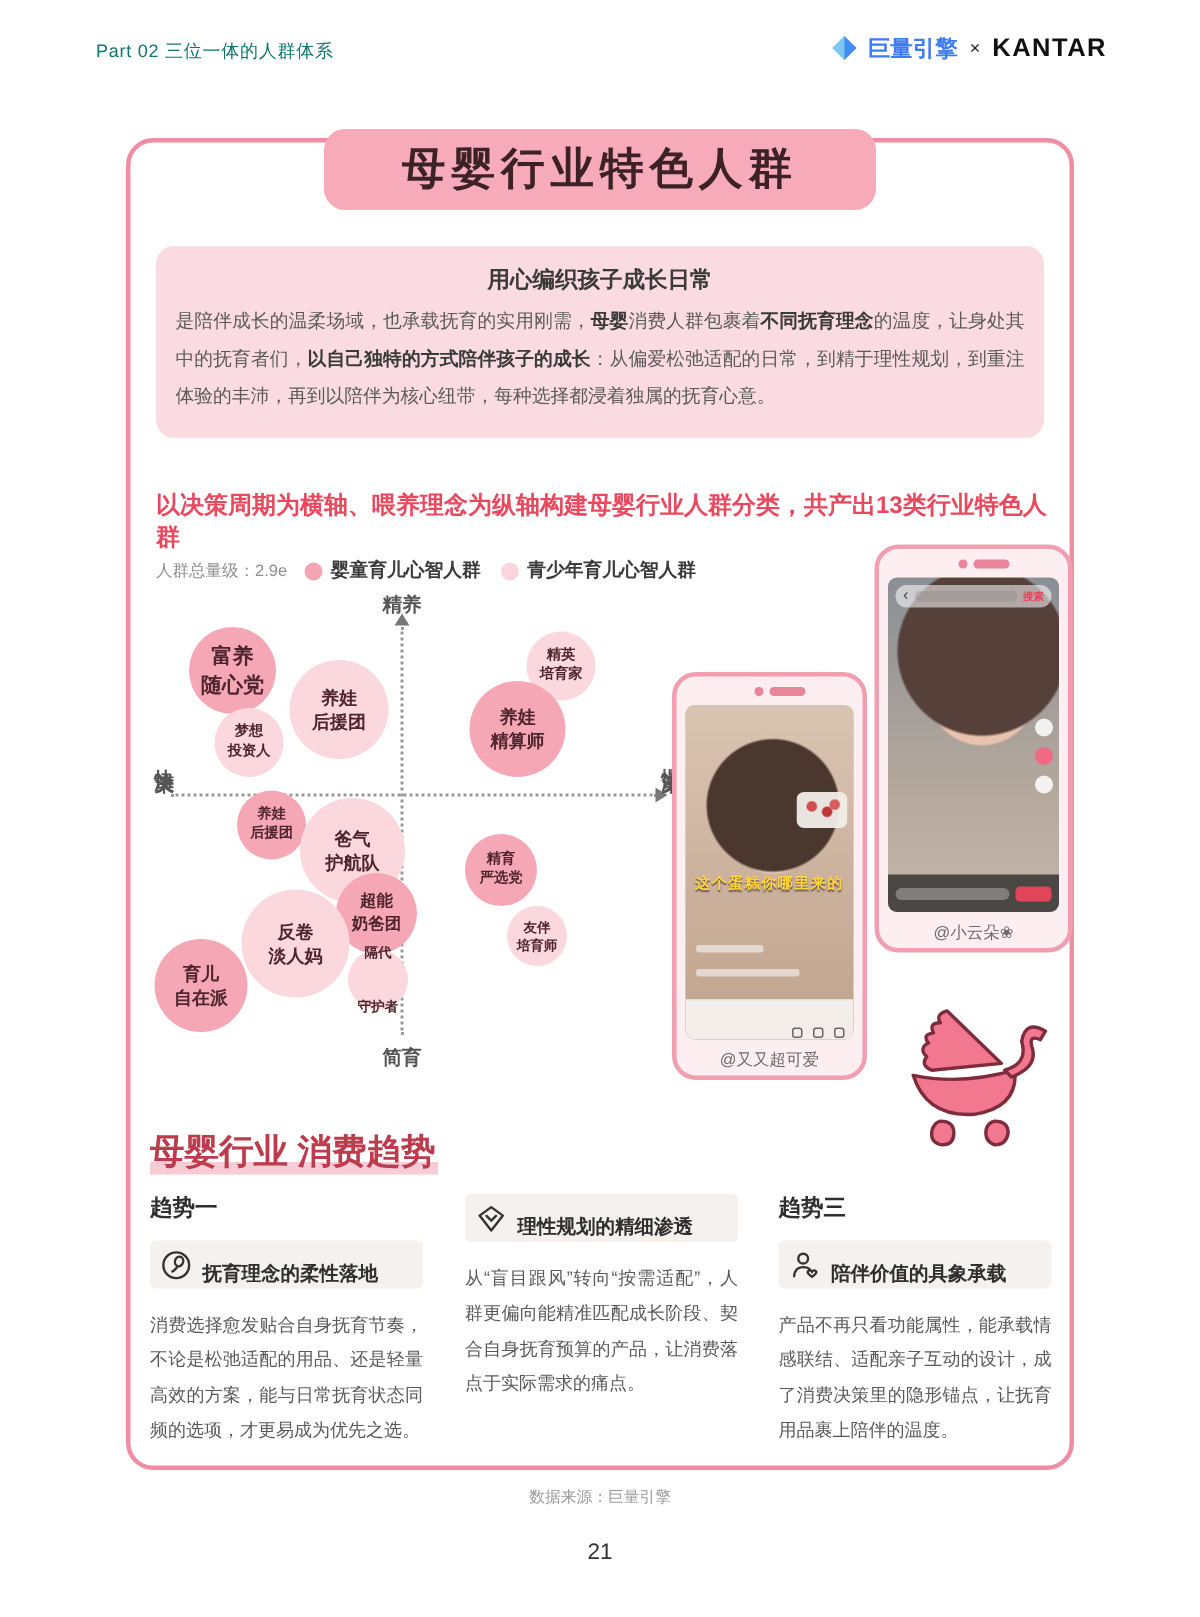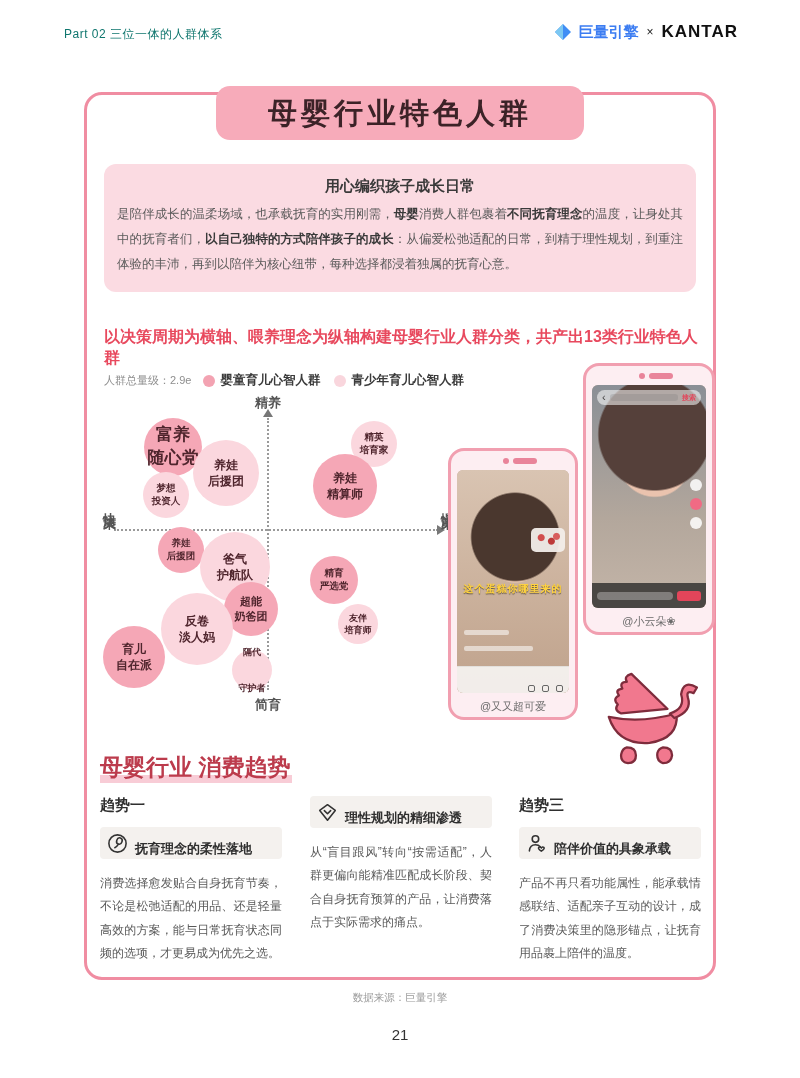--- a/index.html
+++ b/index.html
@@ -154,21 +154,21 @@
 
 <div class="abs chart">
   <div class="vline"></div>
   <div class="hline"></div>
   <div class="arrow-up"></div>
   <div class="arrow-right"></div>
   <div class="ax ax-top">精养</div>
   <div class="ax ax-bottom">简育</div>
   <div class="ax ax-left">快决策</div>
   <div class="ax ax-right">慢决策</div>
-<div class="bubble dark" title="富养随心党" style="left: 44px; top: 18px; height: 58px; width: 58px; font-size: 17px;">
+<div class="bubble dark" title="富养随心党" style="left: 26px; top: 18px; height: 58px; width: 58px; font-size: 14px;">
       <div>富养</div>
       <div>随心党</div>
     </div>
     <div class="bubble light" title="养娃后援团" style="left: 93px; top: 40px; height: 66px; width: 66px; font-size: 12px;">
       <div>养娃</div>
       <div>后援团</div>
     </div>
     <div class="bubble light" title="梦想投资人" style="left: 43px; top: 72px; height: 46px; width: 46px; font-size: 9.5px;">
       <div>梦想</div>
       <div>投资人</div>
@@ -198,21 +198,21 @@
       <div>奶爸团</div>
     </div>
     <div class="bubble light" title="反卷淡人妈" style="left: 61px; top: 193px; height: 72px; width: 72px; font-size: 12px;">
       <div>反卷</div>
       <div>淡人妈</div>
     </div>
     <div class="bubble light" title="友伴培育师" style="left: 238px; top: 204px; height: 40px; width: 40px; font-size: 9px;">
       <div>友伴</div>
       <div>培育师</div>
     </div>
-    <div class="bubble light" title="隔代守护者" style="left: 132px; top: 250px; height: 40px; width: 40px; font-size: 9px; gap: 24px;">
+    <div class="bubble light" title="隔代守护者" style="left: 132px; top: 233px; height: 40px; width: 40px; font-size: 9px; gap: 24px;">
       <div>隔代</div>
       <div>守护者</div>
     </div>
     <div class="bubble dark" title="育儿自在派" style="left: 3px; top: 226px; height: 62px; width: 62px; font-size: 12px;">
       <div>育儿</div>
       <div>自在派</div>
     </div>
   </div>
 
 <div class="abs phone phone-left">

